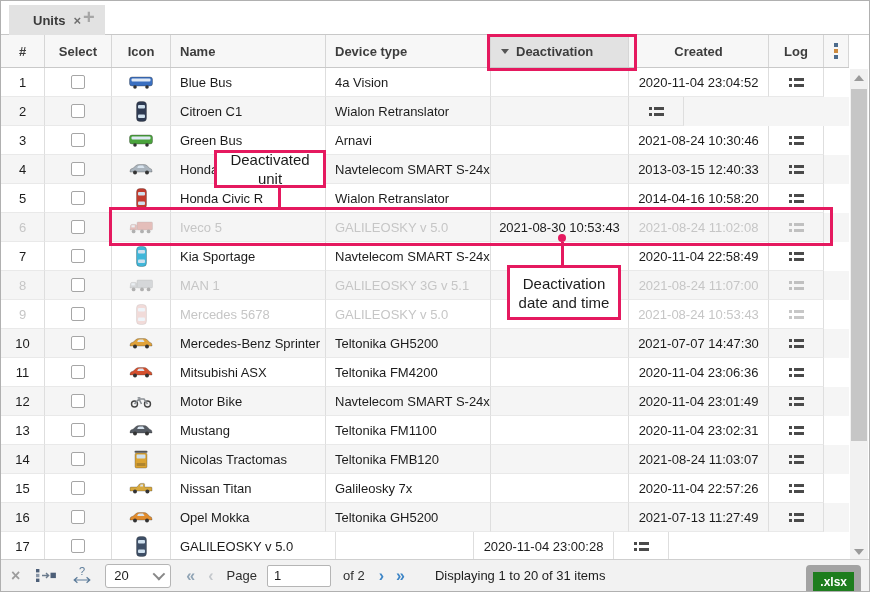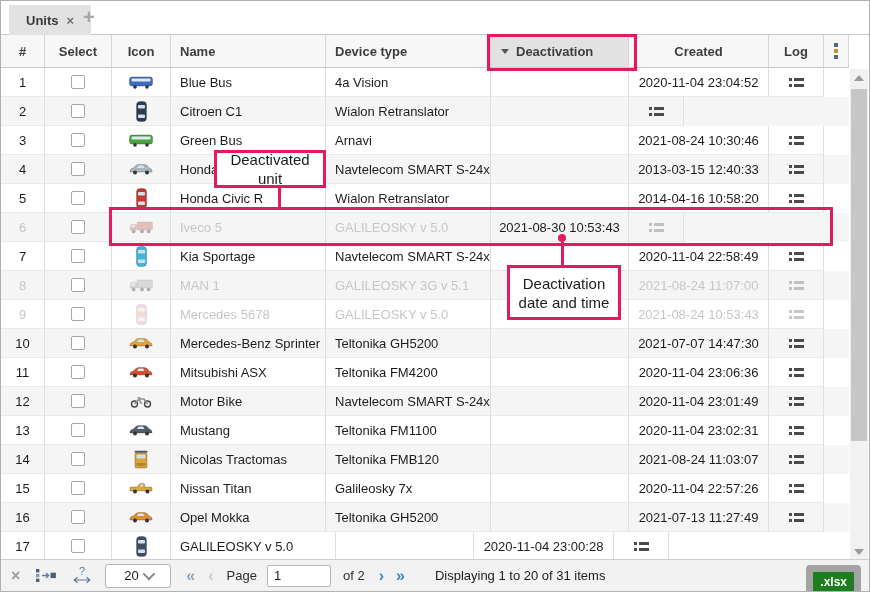--- a/index.html
+++ b/index.html
@@ -1,21 +1,21 @@
 <!DOCTYPE html>
 <html style="--accent: #e5195f;"><head>
 <meta charset="utf-8">
 <style>
   html,body{margin:0;padding:0;background:#fff;}
   .app{position:relative;width:870px;height:592px;box-sizing:border-box;border:1px solid #b0b0b0;
        background:#fff;font-family:"Liberation Sans",sans-serif;font-size:13px;color:#1c1c1c;overflow:hidden;}
   
   .tabbar{position:absolute;top:0;left:0;right:0;height:34px;background:#fff;border-bottom:1px solid #c8c8c8;box-sizing:border-box;}
   .tab{position:absolute;left:8px;top:4px;height:30px;display:flex;align-items:center;gap:8px;
-       padding:0 17px;background:#e2e2e2;font-weight:bold;color:#3a3a3a;cursor:default;}
+       padding:0 24px;background:#e2e2e2;font-weight:bold;color:#3a3a3a;cursor:default;}
   .tab-close{color:#6e6e6e;font-size:13px;font-weight:bold;}
   .add-tab{position:absolute;left:82px;top:5px;color:#a6a6a6;font-size:20px;font-weight:bold;}
   
   .thead{position:absolute;top:34px;left:0;width:848px;height:33px;display:flex;background:#f7f7f7;
          border-bottom:1px solid #c9c9c9;box-sizing:border-box;}
   .th{display:flex;align-items:center;justify-content:center;font-weight:bold;color:#3d3d3d;
       border-right:1px solid #d6d6d6;box-sizing:border-box;}
   .c0{width:44px}.c1{width:67px}.c2{width:59px}.c3{width:155px}.c4{width:165px}
   .c5{width:138px}.c6{width:140px}.c7{width:55px}.c8{width:25px}
   .th.left{justify-content:flex-start;padding-left:9px;text-align:center;}
@@ -45,21 +45,21 @@
   .sarrow.up{top:1px}.sarrow.down{bottom:1px}
   .tri-up{width:0;height:0;border-left:5px solid transparent;border-right:5px solid transparent;border-bottom:6px solid #9a9a9a;}
   .tri-down{width:0;height:0;border-left:5px solid transparent;border-right:5px solid transparent;border-top:6px solid #9a9a9a;}
   .sthumb{position:absolute;left:1px;right:1px;top:20px;height:352px;background:#c6c6c6;}
   
   .footer{position:absolute;left:0;right:0;bottom:0;height:32px;background:#f2f2f2;border-top:1px solid #cfcfcf;
           box-sizing:border-box;display:flex;align-items:center;}
   .f-close{margin-left:10px;color:#9d9d9d;font-size:16px;font-weight:bold;cursor:pointer;}
   .f-svgbtn{margin-left:15px;display:flex;align-items:center;cursor:pointer;}
   .pagesize{margin-left:13px;width:66px;height:24px;border:1px solid #b5b5b5;border-radius:3px;background:#fff;
-            display:flex;align-items:center;justify-content:space-between;padding:0 18px;box-sizing:border-box;cursor:pointer;}
+            display:flex;align-items:center;justify-content:space-between;padding:0 8px;box-sizing:border-box;cursor:pointer;}
   .chev{width:7px;height:7px;border-right:2px solid #888;border-bottom:2px solid #888;transform:rotate(45deg) translateY(-2px);}
   .pgbtn{font-size:16px;font-weight:bold;cursor:pointer;}
   .pg-first{margin-left:15px;color:#90a4b5;}
   .pg-prev{margin-left:13px;color:#c4c8cc;}
   .pg-label{margin-left:13px;color:#2e2e2e;}
   .page-input{margin-left:10px;width:64px;height:22px;border:1px solid #b5b5b5;border-radius:2px;
               font:13px "Liberation Sans",sans-serif;padding:0 6px;box-sizing:border-box;color:#1c1c1c;}
   .pg-of{margin-left:12px;color:#2e2e2e;}
   .pg-next{margin-left:14px;color:#3d85c6;}
   .pg-last{margin-left:12px;color:#3d85c6;}
@@ -275,20 +275,21 @@
               <rect x="2.4" y="4.2" width="3.4" height="2.2" fill="#d8e4ef"></rect>
               <circle cx="4.6" cy="10.4" r="1.9" fill="#333"></circle>
               <circle cx="13" cy="10.4" r="1.9" fill="#333"></circle>
               <circle cx="19.6" cy="10.4" r="1.9" fill="#333"></circle>
             </svg>
           </span>
       </div>
       <div class="td c3">Iveco 5</div>
       <div class="td c4">GALILEOSKY v 5.0</div>
       <div class="td c5 center">2021-08-30 10:53:43</div>
+      <div class="td c6 center">2021-08-24 11:02:08</div>
       <div class="td c7 center">
         <span class="log-icon">
           <svg width="15" height="11" viewBox="0 0 15 11">
               <rect x="0" y="1" width="3" height="3" fill="#4a4a4a"></rect>
               <rect x="5" y="1" width="10" height="3" fill="#4a4a4a"></rect>
               <rect x="0" y="7" width="3" height="3" fill="#4a4a4a"></rect>
               <rect x="5" y="7" width="10" height="3" fill="#4a4a4a"></rect>
             </svg>
         </span>
       </div>

